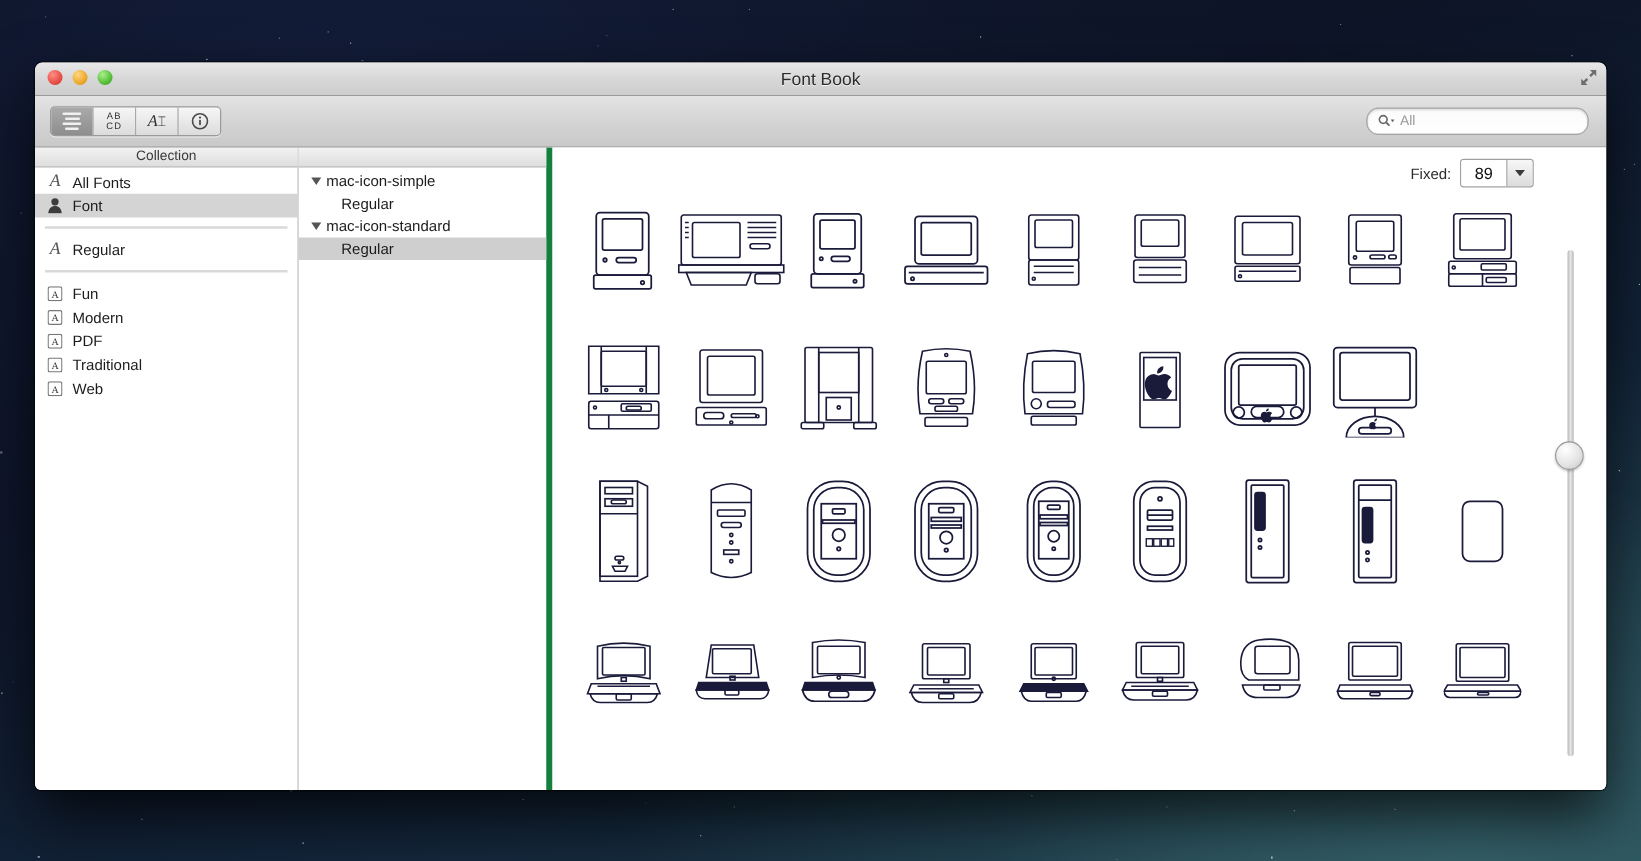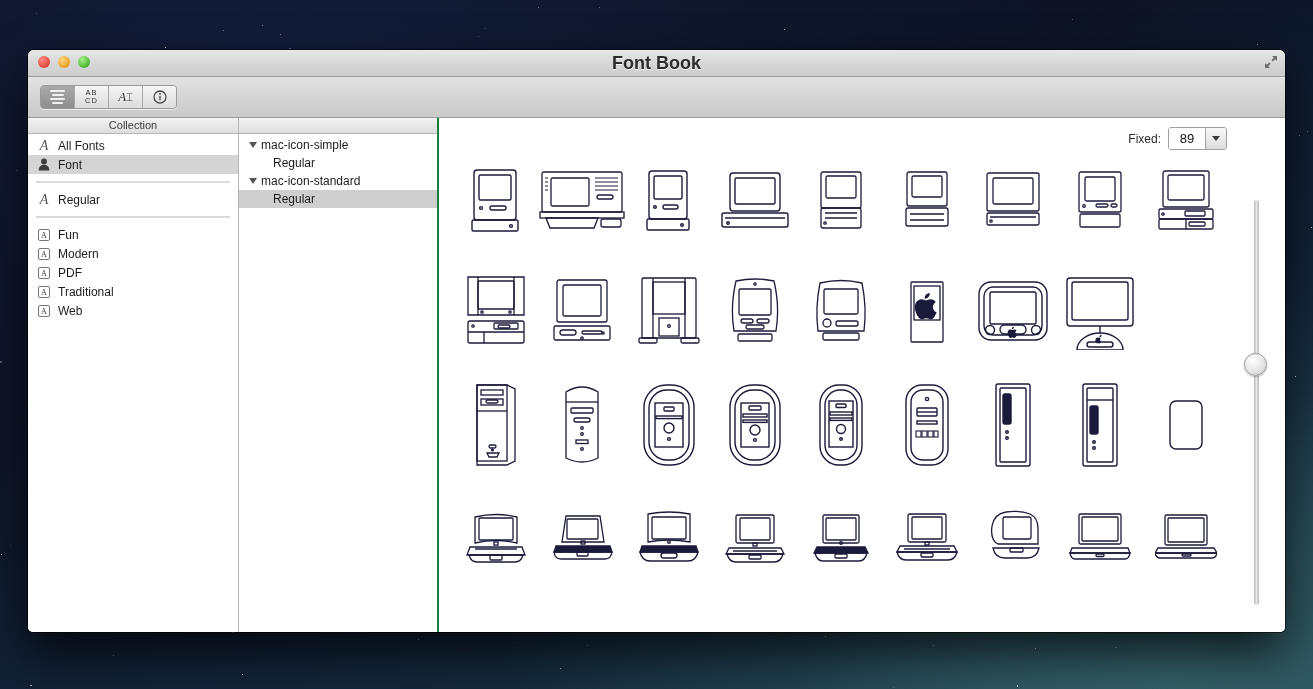--- a/index.html
+++ b/index.html
@@ -30,23 +30,22 @@
     background: #fff;
   }
   .titlebar {
     height: 26px;
     background: linear-gradient(to bottom,#e8e8e8 0%,#d7d7d7 50%,#cdcdcd 100%);
     border-bottom: 1px solid #9b9b9b;
     position: relative;
   }
   .title {
     text-align:center; line-height:26px;
-    font-size: 18px; color:#2b2b2b;
+    font-size: 14px; color:#2b2b2b;
     text-shadow: 0 1px 0 rgba(255,255,255,0.85);
-    font-weight: bold;
   }
   .traffic { position:absolute; left:10px; top:6px; display:flex; gap:8px; }
   .tl { width:12px; height:12px; border-radius:50%; position:relative; }
   .tl.red    { background: radial-gradient(circle at 35% 30%, #ff8d86, #e2453c 70%, #b02a22); }
   .tl.yellow { background: radial-gradient(circle at 35% 30%, #ffd583, #e9a21f 70%, #b57a10); }
   .tl.green  { background: radial-gradient(circle at 35% 30%, #aaf088, #49b62e 70%, #2e8a1c); }
   .fullscreen-btn {
     position:absolute; right:6px; top:4px;
     width:16px; height:16px; cursor:pointer;
   }
@@ -109,21 +108,21 @@
     height:19px; display:flex; align-items:center;
     padding-left:8px; gap:6px; cursor:pointer;
   }
   .srow.selected { background:#d4d4d4; }
   .srow .glyph { width:16px; text-align:center; display:flex; align-items:center; justify-content:center; }
   .sep { height:1px; background:#d2d2d2; margin:7px 8px 7px 8px; }
   .sep.thick { height:2px; background:#d9d9d9; }
 
   .fontlist {
     width: 198px; background:#fff;
-    border-right:2px solid #15803d;
+    border-right:5px solid #15803d;
     display:flex; flex-direction:column;
   }
   .fontlist-rows { flex:1; padding-top:2px; font-size:12px; color:#1c1c1c; }
   .frow { height:18px; display:flex; align-items:center; cursor:pointer; }
   .frow.family { padding-left:10px; gap:4px; }
   .frow.face   { padding-left:34px; }
   .frow.selected { background:#cfcfcf; }
   .caret { width:0;height:0;border-left:4.5px solid transparent;border-right:4.5px solid transparent;border-top:6px solid #555; }
 
   .preview { flex:1; background:#fff; position:relative; display:flex; flex-direction:column; }
@@ -385,20 +384,30 @@
       </div>
       <div class="seg">
         <svg width="14" height="14" viewBox="0 0 14 14">
           <circle cx="7" cy="7" r="6" fill="none" stroke="#4a4a4a" stroke-width="1.3"></circle>
           <circle cx="7" cy="4" r="0.9" fill="#4a4a4a"></circle>
           <rect x="6.3" y="5.8" width="1.4" height="4.4" rx="0.6" fill="#4a4a4a"></rect>
         </svg>
       </div>
     </div>
 
+    <div class="searchfield">
+      <span class="magnifier">
+        <svg width="14" height="12" viewBox="0 0 14 12">
+          <circle cx="4.6" cy="4.6" r="3.1" fill="none" stroke="#6a6a6a" stroke-width="1.3"></circle>
+          <line x1="6.9" y1="6.9" x2="9.1" y2="9.1" stroke="#6a6a6a" stroke-width="1.5" stroke-linecap="round"></line>
+          <path d="M10.6 4.6 l3 0 l-1.5 2.1 z" fill="#6a6a6a"></path>
+        </svg>
+      </span>
+      <span>All</span>
+    </div>
   </div>
 
   <div class="content">
 
     <div class="sidebar">
       <div class="col-header">Collection</div>
       <div class="sidebar-list">
 
         <div class="srow">
           <span class="glyph" style="font-family:'Liberation Serif',serif;font-style:italic;font-size:14px;color:#555;">A</span>

